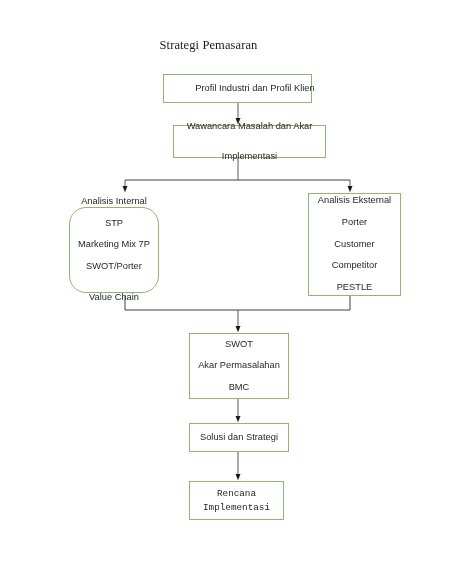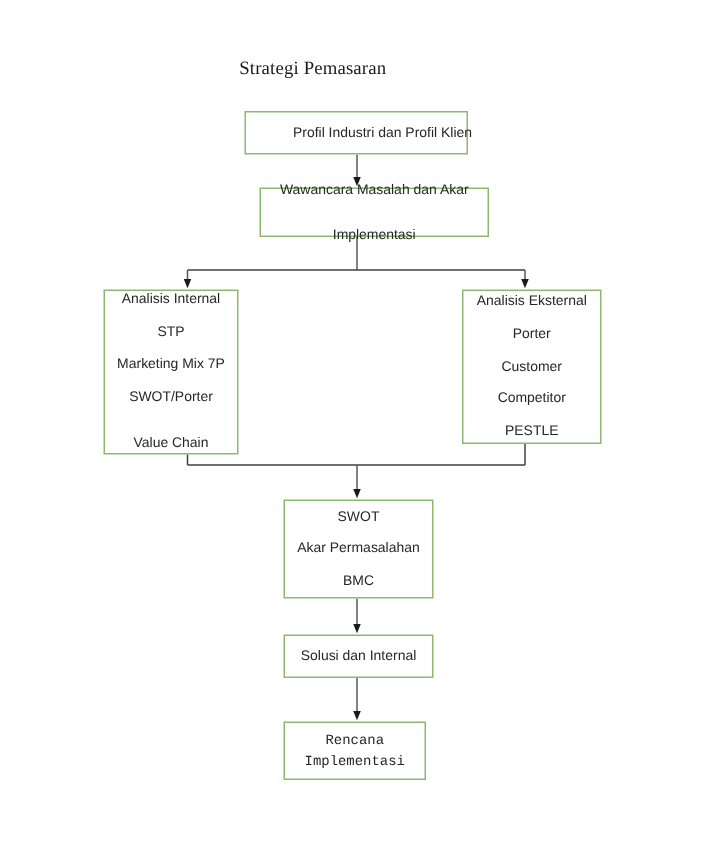--- a/index.html
+++ b/index.html
@@ -65,21 +65,21 @@
     margin-top: 10px;
     text-align: center;
   }
   .node.tight .line + .line {
     margin-top: 2px;
   }
 
   
   #node-profil        { left: 163px; top: 74px;  width: 149px; height: 29px; padding-left: 35px; }
   #node-wawancara     { left: 173px; top: 125px; width: 153px; height: 33px; gap: 16px; }
-  #node-internal      { left: 69px;  top: 193px; width: 90px;  height: 110px; }
+  #node-internal      { left: 69px;  top: 207px; width: 90px;  height: 86px; border-radius: 17px; }
   #node-eksternal     { left: 308px; top: 193px; width: 93px;  height: 103px; }
   #node-swot          { left: 189px; top: 333px; width: 100px; height: 66px; }
   #node-solusi        { left: 189px; top: 423px; width: 100px; height: 29px; }
   #node-rencana       { left: 189px; top: 481px; width: 95px;  height: 39px; font-family: Liberation Mono, monospace; }
 </style>
 </head>
 <body>
 
 <div id="diagram-root">
 
@@ -137,21 +137,21 @@
     <span class="line">PESTLE</span>
   </div>
 
   <div class="node stacked" id="node-swot">
     <span class="line">SWOT</span>
     <span class="line">Akar Permasalahan</span>
     <span class="line">BMC</span>
   </div>
 
   <div class="node" id="node-solusi">
-    <span class="line">Solusi dan Internal</span>
+    <span class="line">Solusi dan Strategi</span>
   </div>
 
   <div class="node tight" id="node-rencana">
     <span class="line">Rencana</span>
     <span class="line">Implementasi</span>
   </div>
 
 </div>
 
 </body></html>

